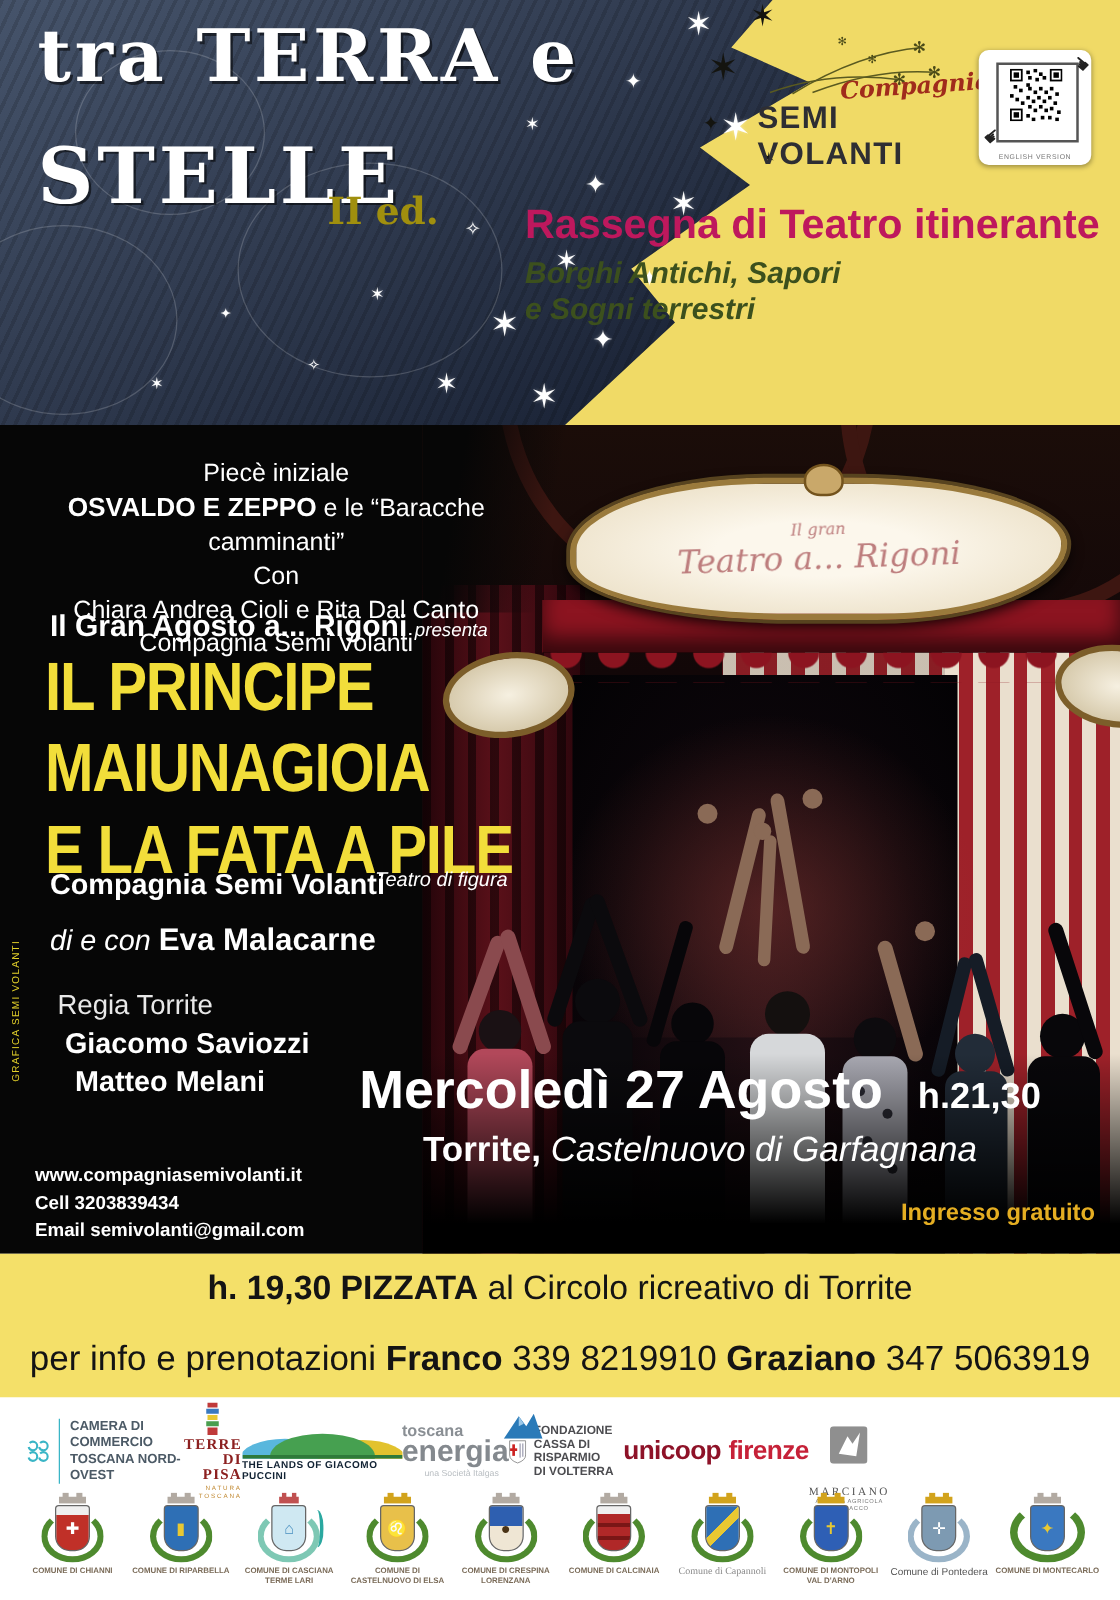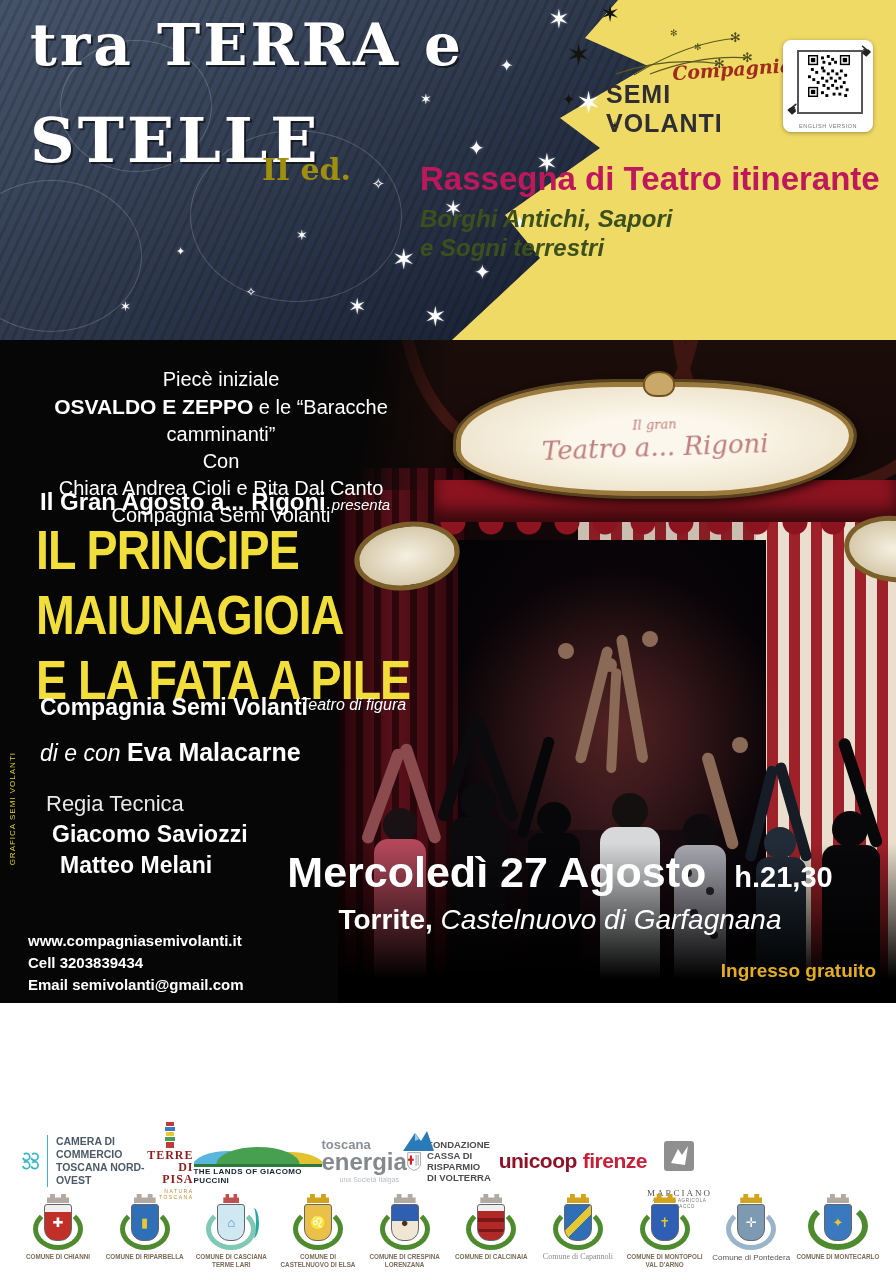--- a/index.html
+++ b/index.html
@@ -409,21 +409,21 @@
     </div>
 
     <div class="company-line">Compagnia Semi Volanti</div>
     <div class="genre">Teatro di figura</div>
 
     <div class="bycon">
       <span class="lbl">di e con </span><span class="nm">Eva Malacarne</span>
     </div>
 
     <div class="tech">
-      <div class="t0">Regia Tecnica</div>
+      <div class="t0">Regia Torrite</div>
       <div class="t1">Giacomo Saviozzi</div>
       <div class="t1" style="margin-left:14px;">Matteo Melani</div>
     </div>
 
     <div class="date-line">
       <span class="d">Mercoledì 27 Agosto</span><span class="h">h.21,30</span>
     </div>
     <div class="place-line">
       <span class="pb">Torrite,</span><span class="pi"> Castelnuovo di Garfagnana</span>
     </div>
@@ -431,20 +431,28 @@
     <div class="contact">
       <div>www.compagniasemivolanti.it</div>
       <div>Cell 3203839434</div>
       <div>Email semivolanti@gmail.com</div>
     </div>
 
     <div class="free">Ingresso gratuito</div>
     <div class="side-credit">GRAFICA SEMI VOLANTI</div>
   </div>
 
+  <div class="band">
+    <div class="pizzata">
+      <b>h. 19,30 PIZZATA</b><span> al Circolo ricreativo di Torrite</span>
+    </div>
+    <div class="info-line">
+      <span>per info e prenotazioni </span><b>Franco</b><span> 339 8219910 </span><b>Graziano</b><span> 347 5063919</span>
+    </div>
+  </div>
 
   <div class="footer">
     <div class="sponsors">
 
       <div class="sp sp-camera">
         <svg width="30" height="30" viewBox="0 0 30 30">
           <g fill="none" stroke="#3ab5c6" stroke-width="2.4" stroke-dasharray="14 5">
             <circle cx="9" cy="9" r="5"></circle>
               <circle cx="21" cy="9" r="5"></circle>
             <circle cx="9" cy="21" r="5"></circle>

